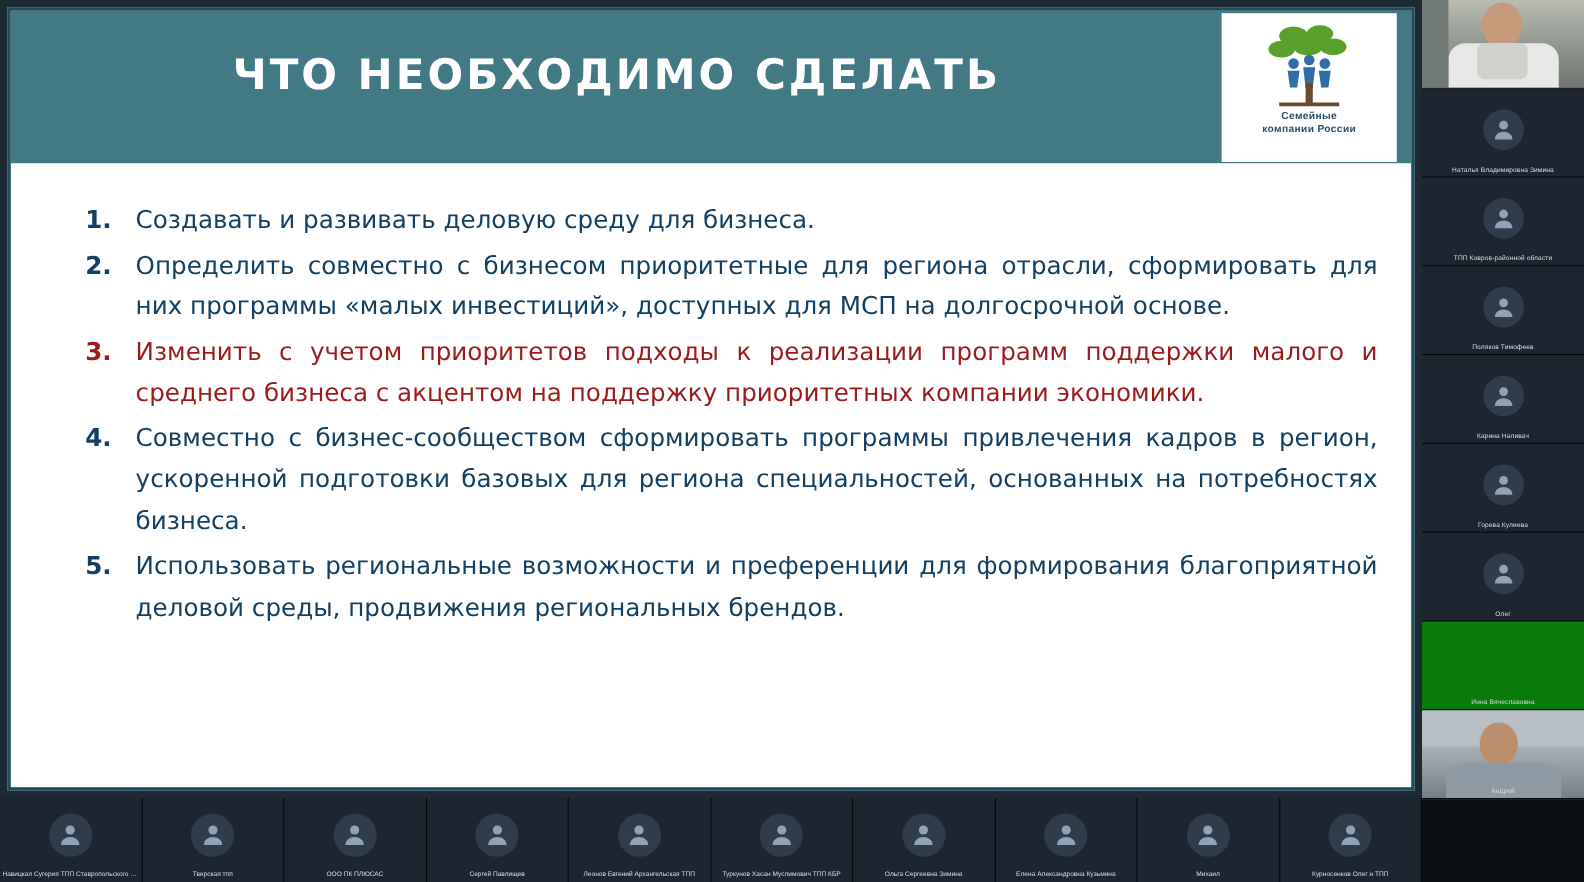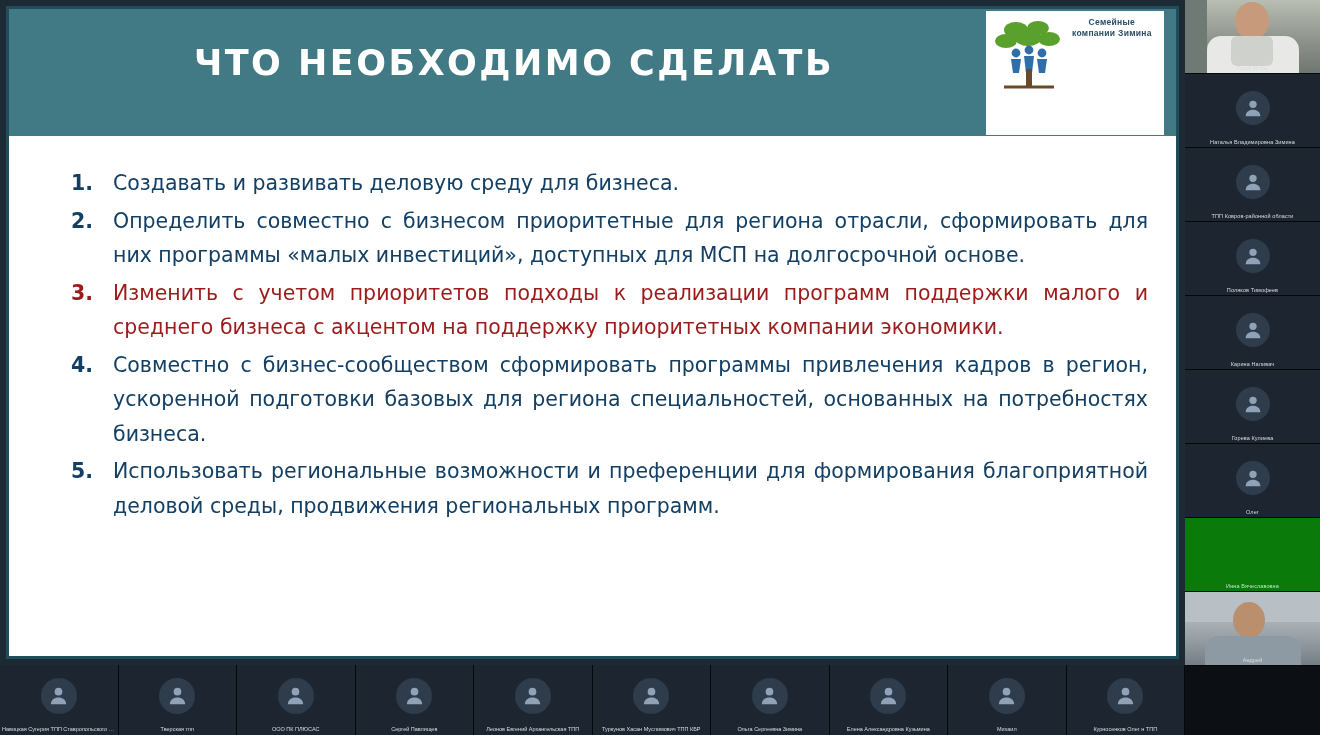--- a/index.html
+++ b/index.html
@@ -60,26 +60,26 @@
     font-size: 35px;
     font-weight: bold;
     letter-spacing: 2.5px;
     text-transform: uppercase;
     font-family: "DejaVu Sans", sans-serif;
   }
   .logo-box {
     position: absolute;
     right: 12px;
     top: 2px;
-    width: 178px;
+    width: 146px;
     height: 124px;
     background: #ffffff;
     display: flex;
-    flex-direction: row;
-    align-items: flex-start;
+    flex-direction: column;
+    align-items: center;
     justify-content: flex-start;
     padding-top: 6px;
     box-sizing: border-box;
   }
   .logo-mark {
     width: 86px;
     height: 74px;
     position: relative;
   }
   .logo-caption {
@@ -283,41 +283,41 @@
                 <path d="M25 42h10l-2 14h-6z"></path>
                 <path d="M38 39h10l-2 17h-6z"></path>
                 <path d="M51 42h10l-2 14h-6z"></path>
               </g>
               <rect x="40" y="52" width="6" height="18" fill="#6b4a2a"></rect>
               <path d="M18 70h50" stroke="#6b4a2a" stroke-width="3" fill="none"></path>
             </svg>
           </div>
           <div class="logo-caption">
             <span>Семейные</span><br>
-            <span>компании Зимина</span>
+            <span>компании России</span>
           </div>
         </div>
       </div>
 
       <div class="slide-body">
         <ol class="points">
           <li>
             <span>Создавать и развивать деловую среду для бизнеса.</span>
           </li>
           <li>
             <span>Определить совместно с бизнесом приоритетные для региона отрасли, сформировать для них программы «малых инвестиций», доступных для МСП на долгосрочной основе.</span>
           </li>
           <li class="accent">
             <span>Изменить с учетом приоритетов подходы к реализации программ поддержки малого и среднего бизнеса с акцентом на поддержку приоритетных компании экономики.</span>
           </li>
           <li>
             <span>Совместно с бизнес-сообществом сформировать программы привлечения кадров в регион, ускоренной подготовки базовых для региона специальностей, основанных на потребностях бизнеса.</span>
           </li>
           <li>
-            <span> Использовать региональные возможности и преференции для формирования благоприятной деловой среды, продвижения региональных программ.</span>
+            <span> Использовать региональные возможности и преференции для формирования благоприятной деловой среды, продвижения региональных брендов.</span>
           </li>
         </ol>
       </div>
     </div>
   </div>
 
   <div class="rail">
 
     <div class="tile video-a">
       <div class="cam-person">

